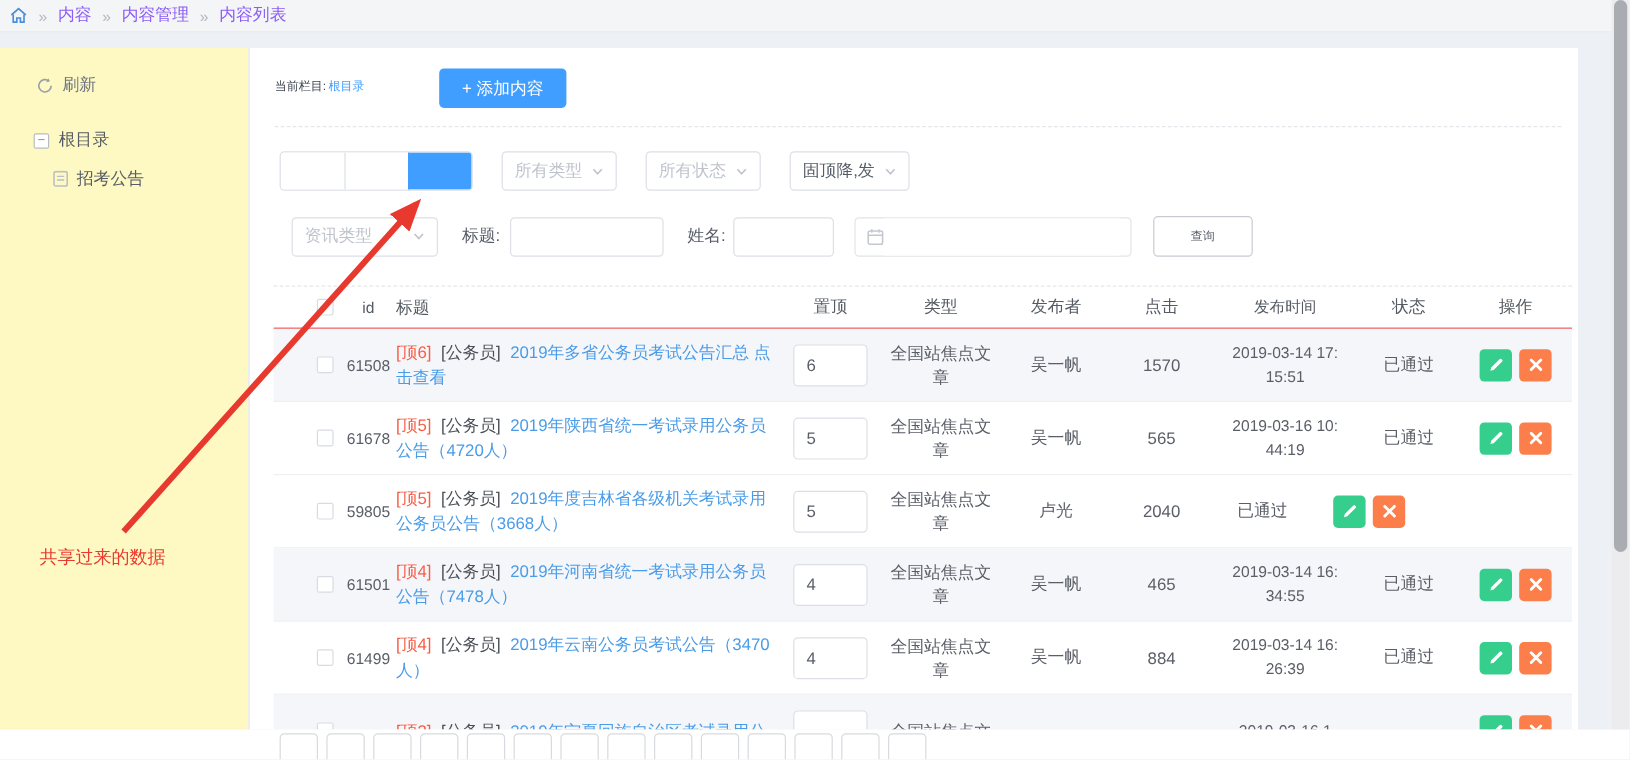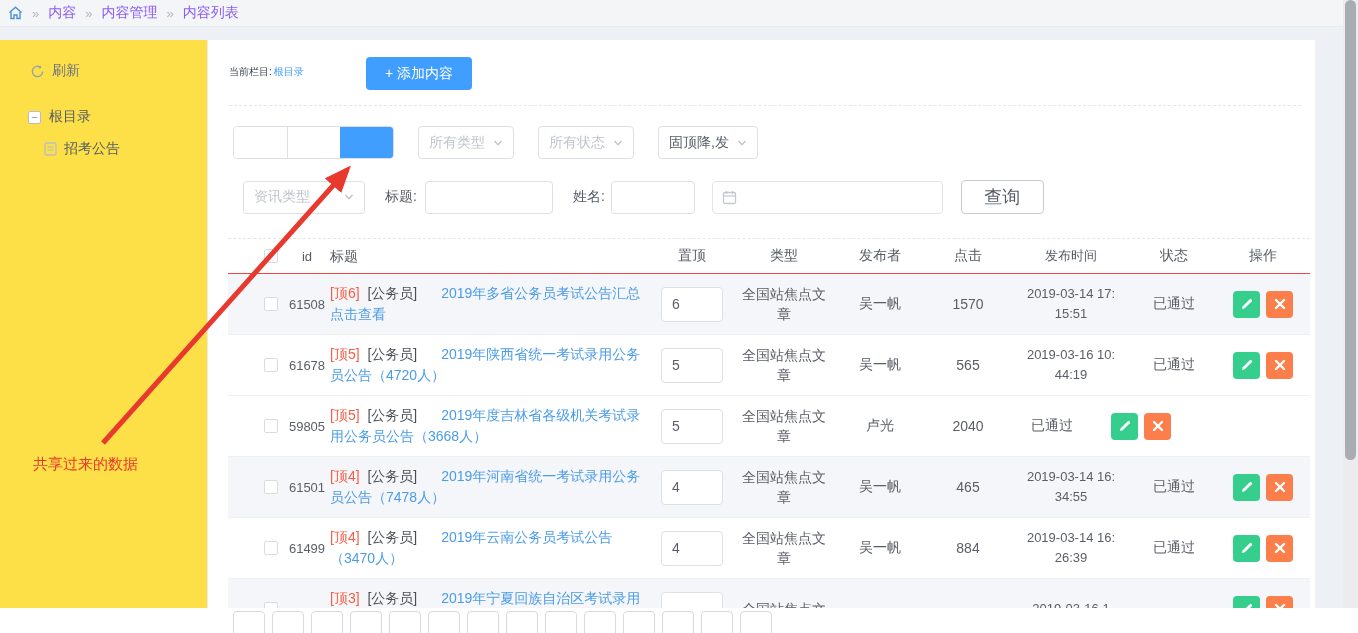--- a/index.html
+++ b/index.html
@@ -6,21 +6,21 @@
   html,body { width:1358px; height:633px; overflow:hidden; font-family:"Liberation Sans","DejaVu Sans",sans-serif; background:#edf0f4; position:relative; }
 
   
   .breadcrumb-bar { position:absolute; left:0; top:0; width:1358px; height:27px; background:#f3f5f7; border-bottom:1px solid #e7eaee; display:flex; align-items:center; padding-left:8px; z-index:5; }
   .crumb { display:flex; align-items:center; }
   .crumb .sep { color:#b3b8c0; font-size:13px; margin:0 9px; }
   .crumb-label { color:#8b5cf6; font-size:14px; cursor:pointer; }
   .home-icon { display:flex; align-items:center; }
 
   
-  .sidebar { position:absolute; left:0; top:40px; width:207px; height:568px; background:#fde047; z-index:1; }
+  .sidebar { position:absolute; left:0; top:40px; width:207px; height:568px; background:#fef9c3; z-index:1; }
   .v-divider { position:absolute; left:207px; top:40px; width:1px; height:568px; background:#e8eaed; z-index:2; }
   .refresh-row { display:flex; align-items:center; gap:7px; margin:22px 0 0 30px; color:#6d7380; font-size:14px; cursor:pointer; }
   .tree-root { display:flex; align-items:center; gap:8px; margin:28px 0 0 28px; color:#565c66; font-size:14px; cursor:pointer; }
   .minus-box { width:13px; height:13px; border:1px solid #b8bcc4; border-radius:2px; display:flex; align-items:center; justify-content:center; color:#8a8f99; font-size:11px; line-height:1; background:#fff; }
   .tree-child { display:flex; align-items:center; gap:7px; margin:14px 0 0 44px; color:#565c66; font-size:14px; cursor:pointer; }
 
   
   .main { position:absolute; left:208px; top:40px; width:1107px; height:568px; background:#fff; overflow:hidden; z-index:1; }
   .current-row { position:absolute; left:21px; top:25px; display:flex; align-items:center; font-size:10px; color:#3e4652; }
   .current-value { color:var(--accent); margin-left:2px; }
@@ -38,21 +38,21 @@
   .chev { width:10px; height:10px; flex:0 0 auto; margin-left:8px; }
 
   
   .filter-row2 { position:absolute; left:25px; top:140px; display:flex; align-items:center; }
   .info-select { margin-left:10px; width:122px; }
   .fld-label { font-size:14px; color:#565c66; margin-left:20px; }
   .text-input { height:33px; border:1px solid #dcdfe6; border-radius:4px; padding:0 10px; font-size:14px; color:#565c66; font-family:inherit; margin-left:8px; outline:none; }
   .title-input { width:128px; } .name-input { width:84px; margin-left:6px; }
   .date-input-wrap { margin-left:17px; width:231px; height:33px; border:1px solid #e1e4e9; border-radius:4px; display:flex; align-items:center; padding:0 9px; background:#fff; cursor:text; }
   .date-input { border:none; flex:1; height:100%; outline:none; font-size:14px; font-family:inherit; }
-  .query-btn { margin-left:18px; width:83px; height:34px; background:#fff; border:1px solid #c7cbd1; border-radius:4px; font-size:18px; color:#565c66; cursor:pointer; font-family:inherit; }
+  .query-btn { margin-left:18px; width:83px; height:34px; background:#fff; border:1px solid #c7cbd1; border-radius:4px; font-size:10px; color:#565c66; cursor:pointer; font-family:inherit; }
 
   
   .table { position:absolute; left:20px; top:198px; width:1082px; border-top:1px dashed #e4e7ea; }
   .trow { display:flex; align-items:center; }
   .thead { height:35px; border-bottom:1px solid #ef4444; color:#555b64; font-size:14px; }
   .tbody-row { height:61px; border-bottom:1px solid #eef0f3; font-size:14px; color:#5a5e66; }
   .tbody-row.shaded { background:#f5f6f9; }
   .cell { display:flex; align-items:center; justify-content:center; text-align:center; }
   .c-check { width:56px; justify-content:flex-end; padding-right:6px; }
   .c-id { width:46px; font-size:13px; }
@@ -60,21 +60,21 @@
   .c-top { width:84px; }
   .c-type { width:100px; }
   .c-pub { width:92px; }
   .c-clicks { width:84px;text-align:center; }
   .c-time { width:122px; font-size:13px; }
   .c-status { width:84px; }
   .c-ops { width:94px; gap:6px; }
   .thead .c-title { display:flex; align-items:center; }
   .checkbox { width:14px; height:14px; border:1px solid #d8dce2; border-radius:2px; background:#fff; display:inline-block; cursor:pointer; }
   .top-tag { color:var(--tag-red); margin-right:4px; }
-  .category-tag { color:#4a4f57; margin-right:20px; }
+  .category-tag { color:#4a4f57; margin-right:4px; }
   .title-link { color:var(--link-blue); text-decoration:none; cursor:pointer; }
   .top-input { width:62px; height:35px; border:1px solid #dcdfe6; border-radius:4px; padding:0 10px; font-size:14px; color:#5a5e66; font-family:inherit; outline:none; background:#fff; }
   .wrap-type { width:88px; line-height:20px; text-align:center; }
   .wrap-time { width:90px; line-height:20px; word-break:break-all; text-align:center; }
   .op-btn { width:27px; height:27px; border:none; border-radius:4px; display:flex; align-items:center; justify-content:center; cursor:pointer; padding:0; }
   .op-edit { background:var(--edit-green); }
   .op-del { background:var(--delete-orange); }
 
   
   .bottom-bar { position:absolute; left:0; bottom:0; width:1358px; height:25px; background:#fff; overflow:hidden; z-index:40; }

